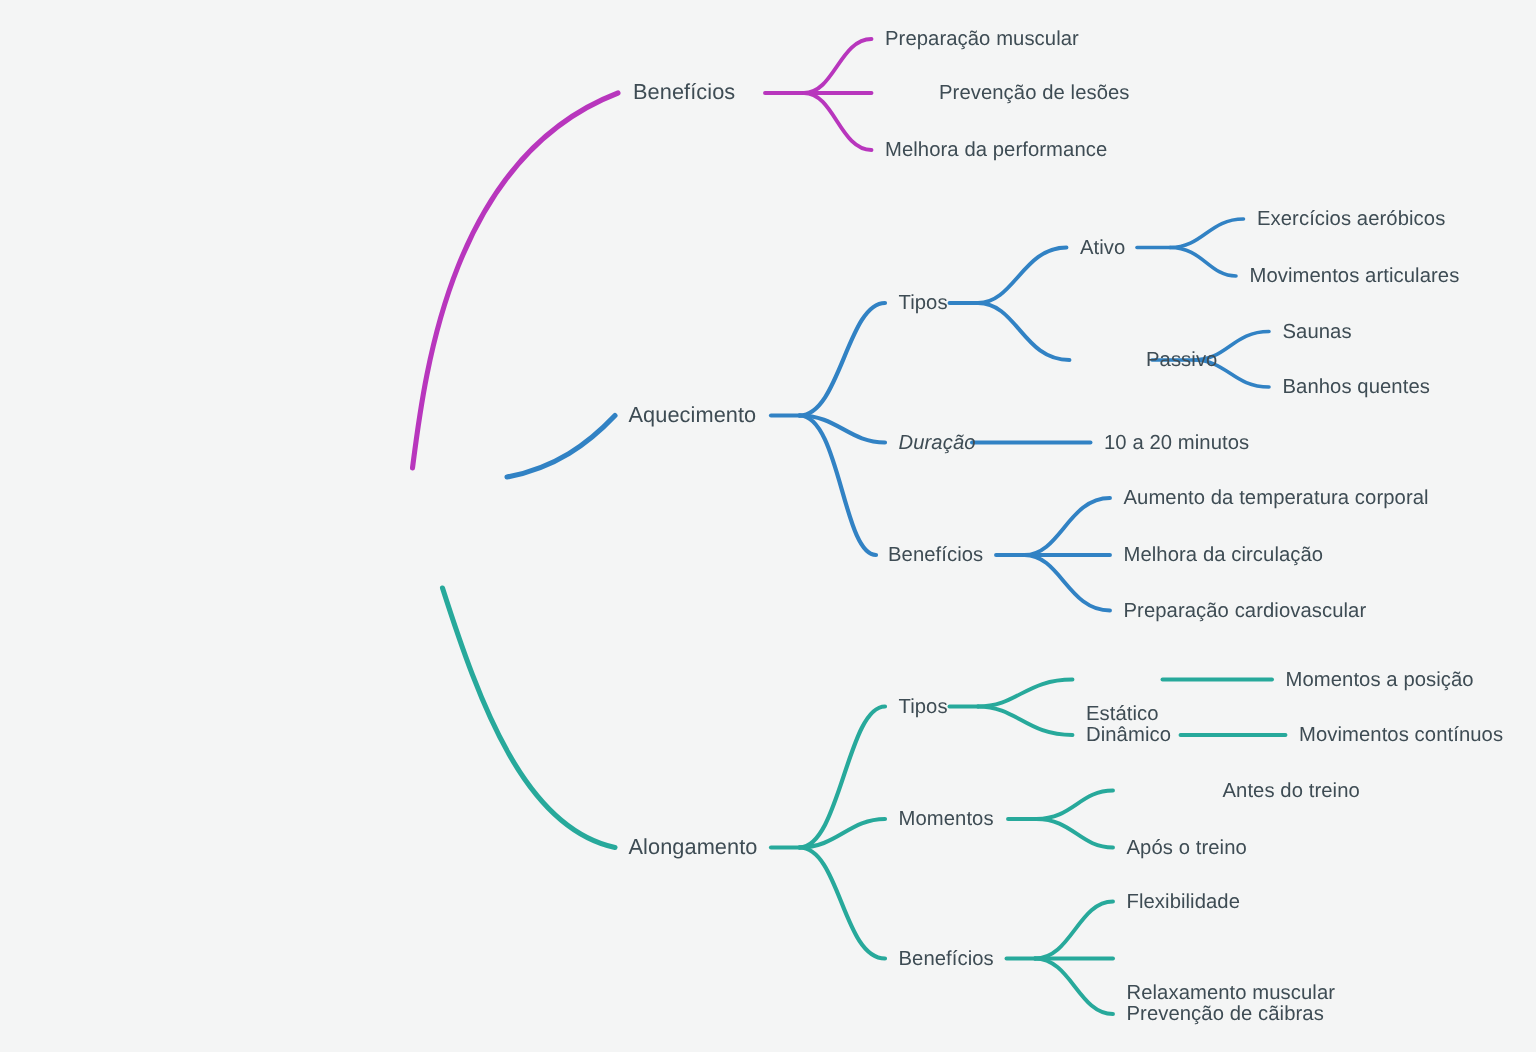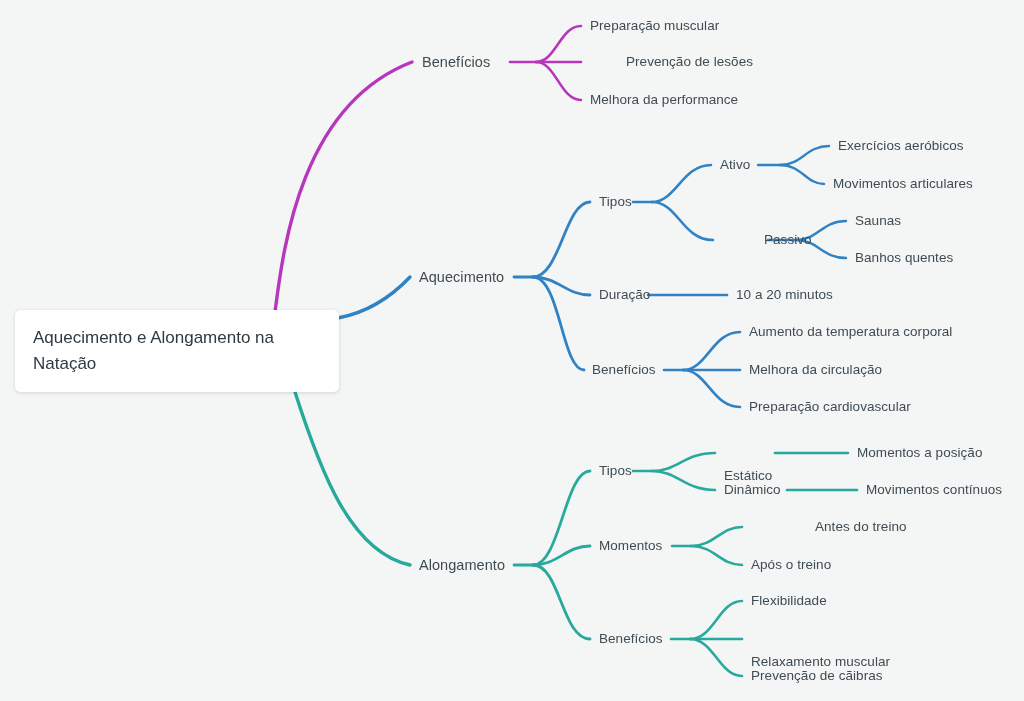--- a/index.html
+++ b/index.html
@@ -109,38 +109,35 @@
       <path d="M 787 490 L 857 490" stroke="#27a99b" stroke-width="2.6"></path>
       <path d="M 672 546 L 691 546" stroke="#27a99b" stroke-width="2.6"></path>
       <path d="M 691 546 C 715 546 720 527 742 527" stroke="#27a99b" stroke-width="2.6"></path>
       <path d="M 691 546 C 715 546 720 565 742 565" stroke="#27a99b" stroke-width="2.6"></path>
       <path d="M 671 639 L 690 639" stroke="#27a99b" stroke-width="2.6"></path>
       <path d="M 690 639 C 714 639 719 601 742 601" stroke="#27a99b" stroke-width="2.6"></path>
       <path d="M 690 639 L 742 639" stroke="#27a99b" stroke-width="2.6"></path>
       <path d="M 690 639 C 714 639 719 676 742 676" stroke="#27a99b" stroke-width="2.6"></path>
     </svg>
 
-  <div class="central-node">
-    <div class="central-text">Aquecimento e Alongamento na Natação</div>
-  </div>
 
   <div id="node-layer">
       <div class="node-label lvl1" style="left: 422px; top: 62px;">Benefícios</div>
       <div class="node-label" style="left: 590px; top: 26px;">Preparação muscular</div>
       <div class="node-label" style="left: 590px; top: 62px; margin-left: 36px;">Prevenção de lesões</div>
       <div class="node-label" style="left: 590px; top: 100px;">Melhora da performance</div>
       <div class="node-label lvl1" style="left: 419px; top: 277px;">Aquecimento</div>
       <div class="node-label" style="left: 599px; top: 202px;">Tipos</div>
       <div class="node-label" style="left: 720px; top: 165px;">Ativo</div>
       <div class="node-label" style="left: 838px; top: 146px;">Exercícios aeróbicos</div>
       <div class="node-label" style="left: 833px; top: 184px;">Movimentos articulares</div>
       <div class="node-label" style="left: 764px; top: 240px;">Passivo</div>
       <div class="node-label" style="left: 855px; top: 221px;">Saunas</div>
       <div class="node-label" style="left: 855px; top: 258px;">Banhos quentes</div>
-      <div class="node-label" style="left: 599px; top: 295px;">Duração</div>
+      <div class="node-label" style="left: 599px; top: 295px; font-style: italic;">Duração</div>
       <div class="node-label" style="left: 736px; top: 295px;">10 a 20 minutos</div>
       <div class="node-label" style="left: 592px; top: 370px;">Benefícios</div>
       <div class="node-label" style="left: 749px; top: 332px;">Aumento da temperatura corporal</div>
       <div class="node-label" style="left: 749px; top: 370px;">Melhora da circulação</div>
       <div class="node-label" style="left: 749px; top: 407px;">Preparação cardiovascular</div>
       <div class="node-label lvl1" style="left: 419px; top: 565px;">Alongamento</div>
       <div class="node-label" style="left: 599px; top: 471px;">Tipos</div>
       <div class="node-label" style="left: 724px; top: 476px;">Estático</div>
       <div class="node-label" style="left: 857px; top: 453px;">Momentos a posição</div>
       <div class="node-label" style="left: 724px; top: 490px;">Dinâmico</div>

